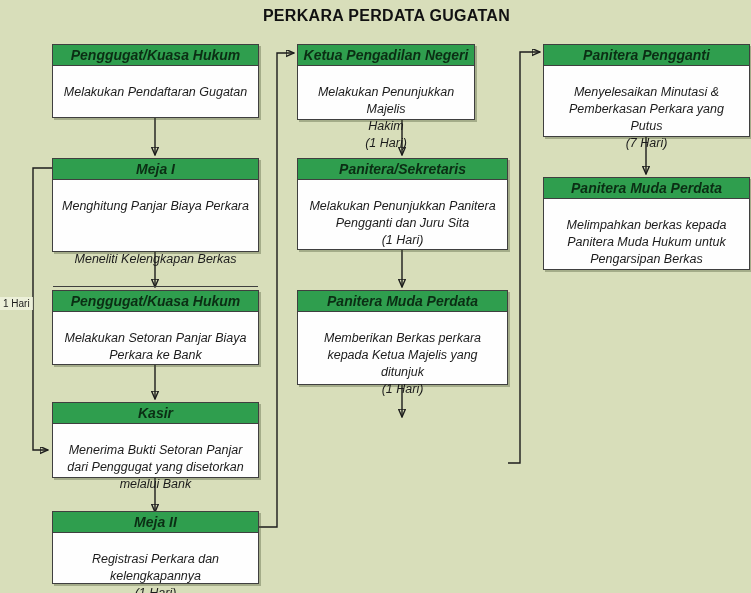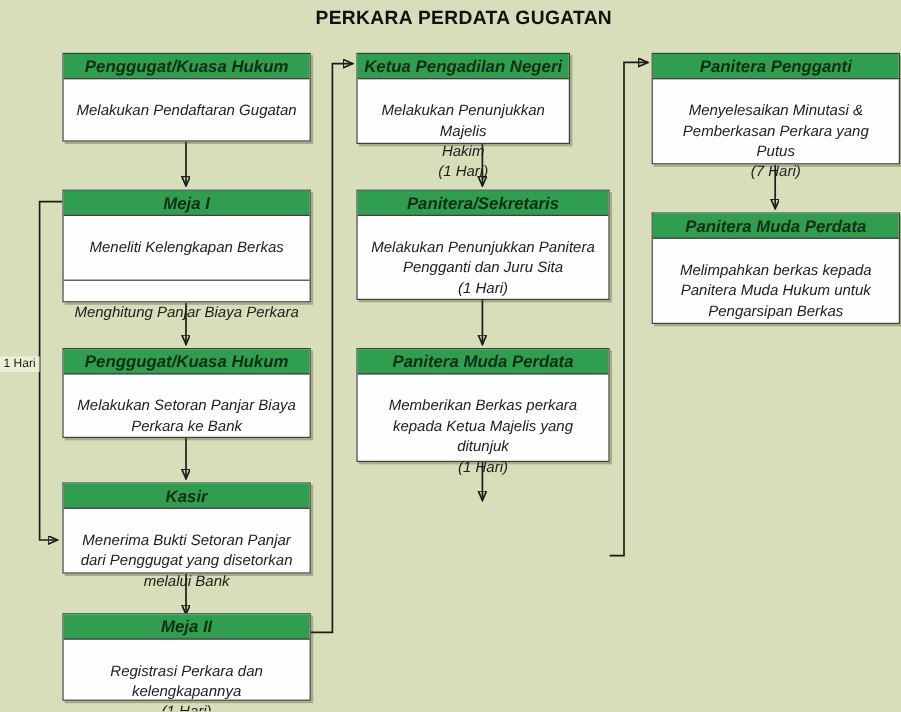--- a/index.html
+++ b/index.html
@@ -115,22 +115,22 @@
 
   <div class="side-label">1 Hari</div>
 
   <div class="box" style="left:52px; top:44px; width:207px; height:74px;">
     <div class="box-header">Penggugat/Kuasa Hukum</div>
     <div class="box-body">Melakukan Pendaftaran Gugatan</div>
   </div>
 
   <div class="box" style="left:52px; top:158px; width:207px; height:94px;">
     <div class="box-header">Meja I</div>
+    <div class="box-row">Menghitung Panjar Biaya Perkara</div>
     <div class="box-row divided">Meneliti Kelengkapan Berkas</div>
-    <div class="box-row">Menghitung Panjar Biaya Perkara</div>
   </div>
 
   <div class="box" style="left:52px; top:290px; width:207px; height:75px;">
     <div class="box-header">Penggugat/Kuasa Hukum</div>
     <div class="box-body">Melakukan Setoran Panjar Biaya
 Perkara ke Bank</div>
   </div>
 
   <div class="box" style="left:52px; top:402px; width:207px; height:76px;">
     <div class="box-header">Kasir</div>

